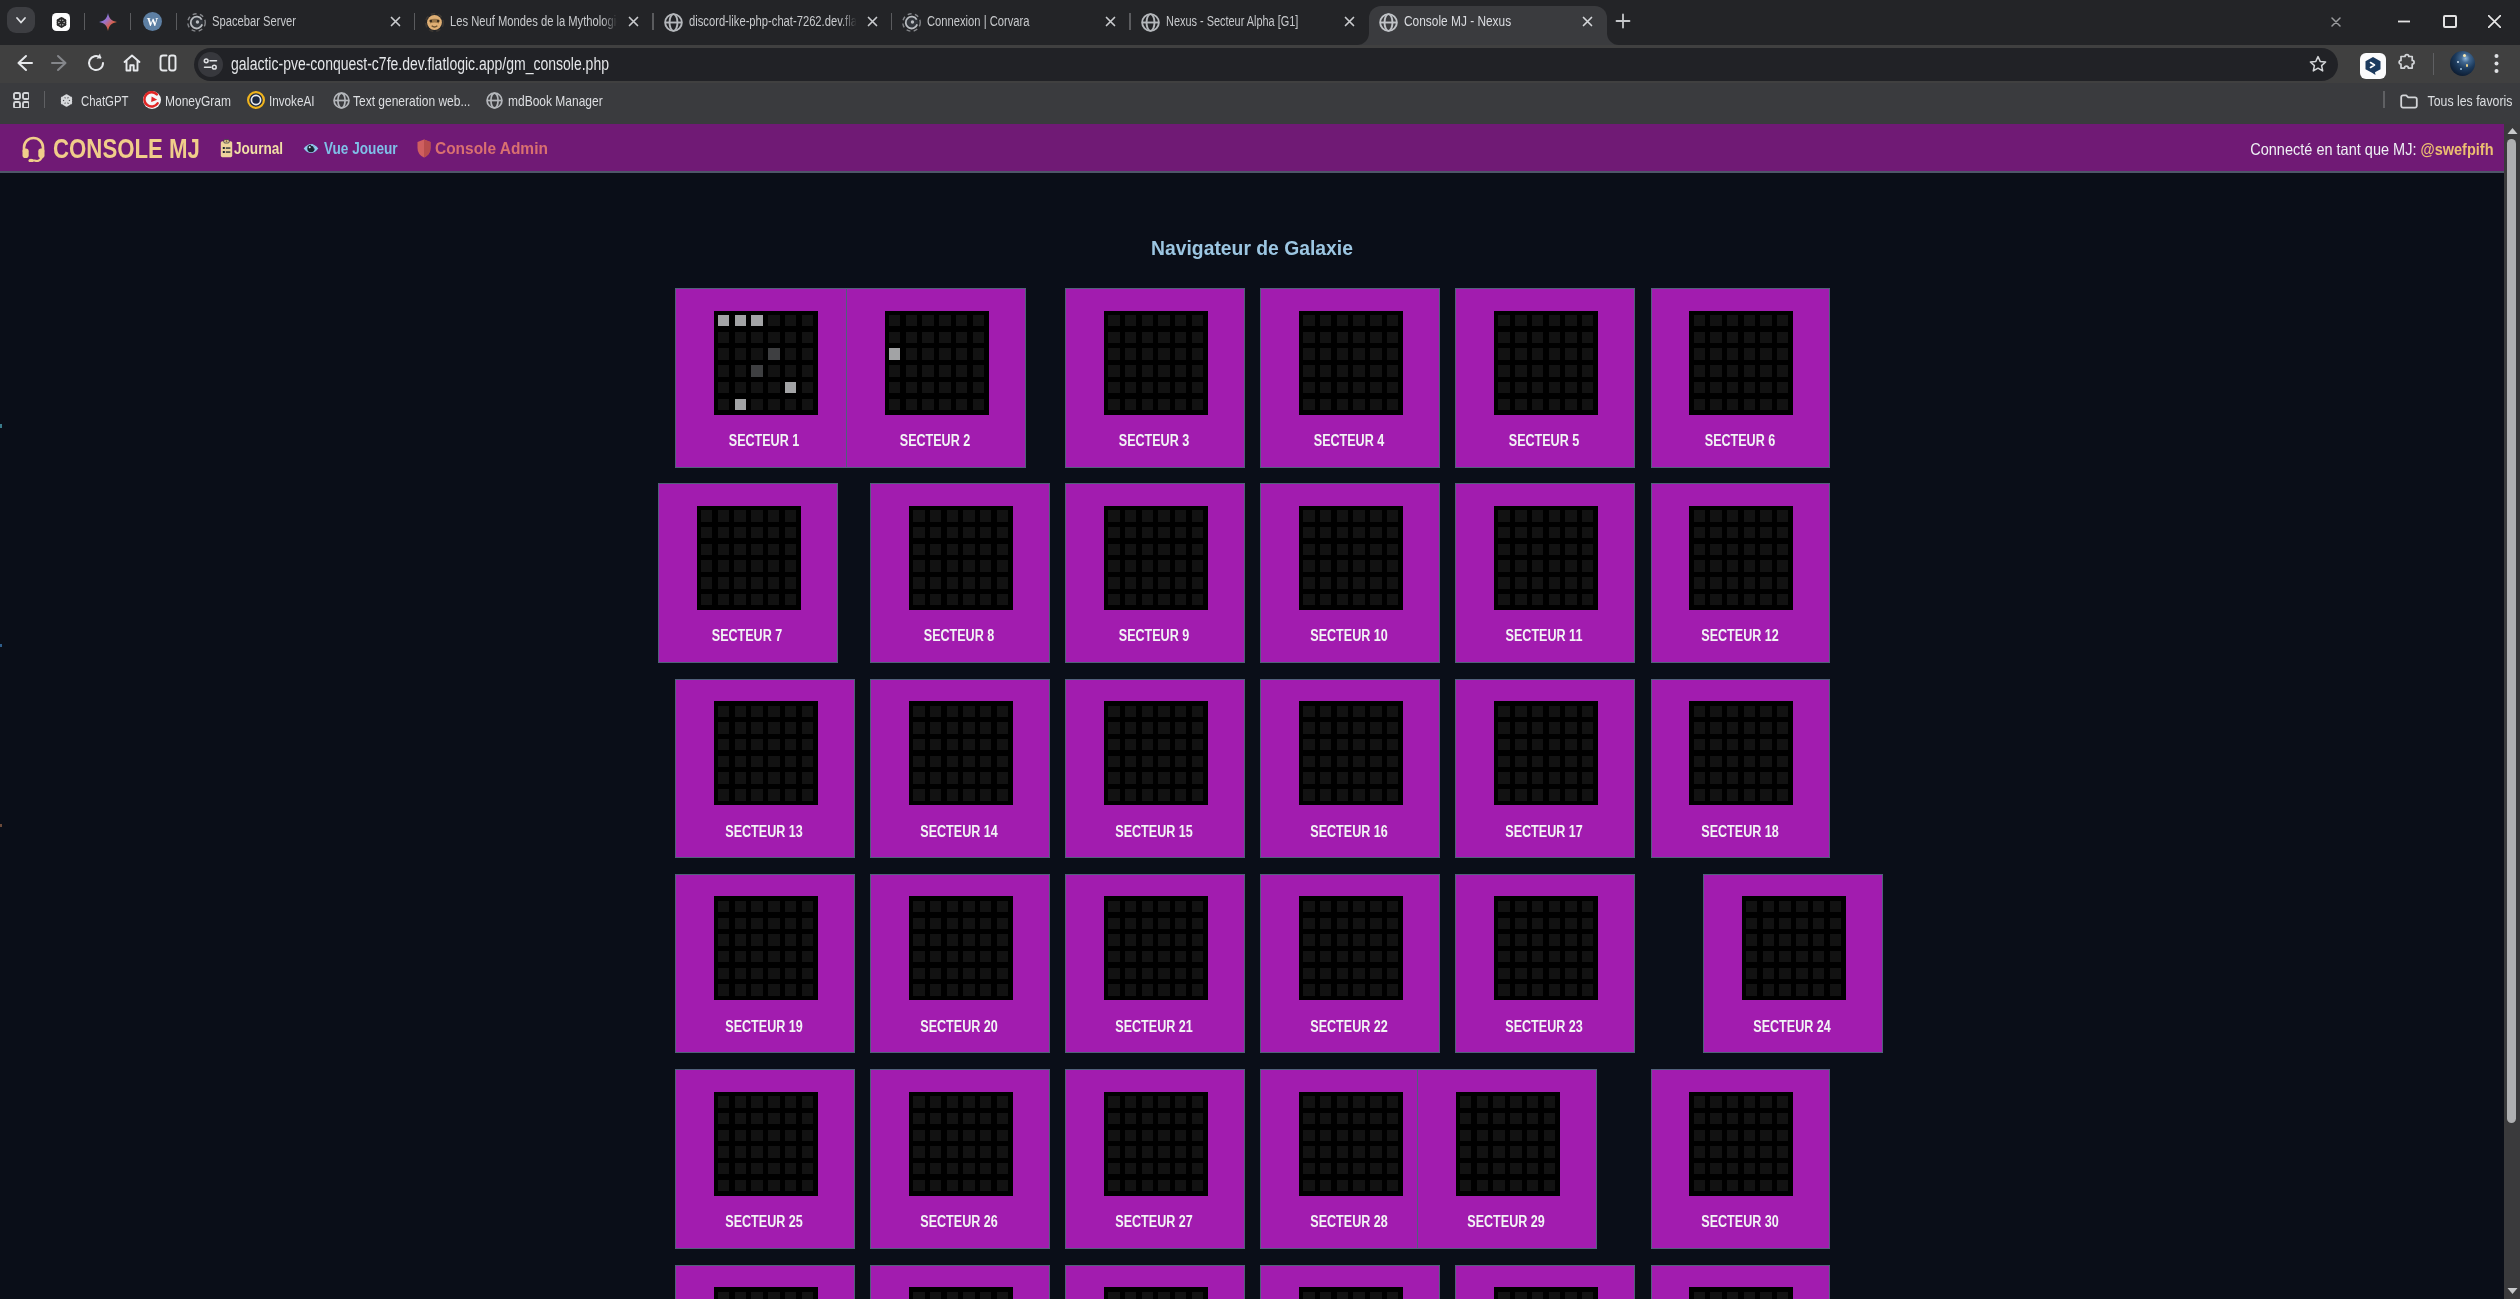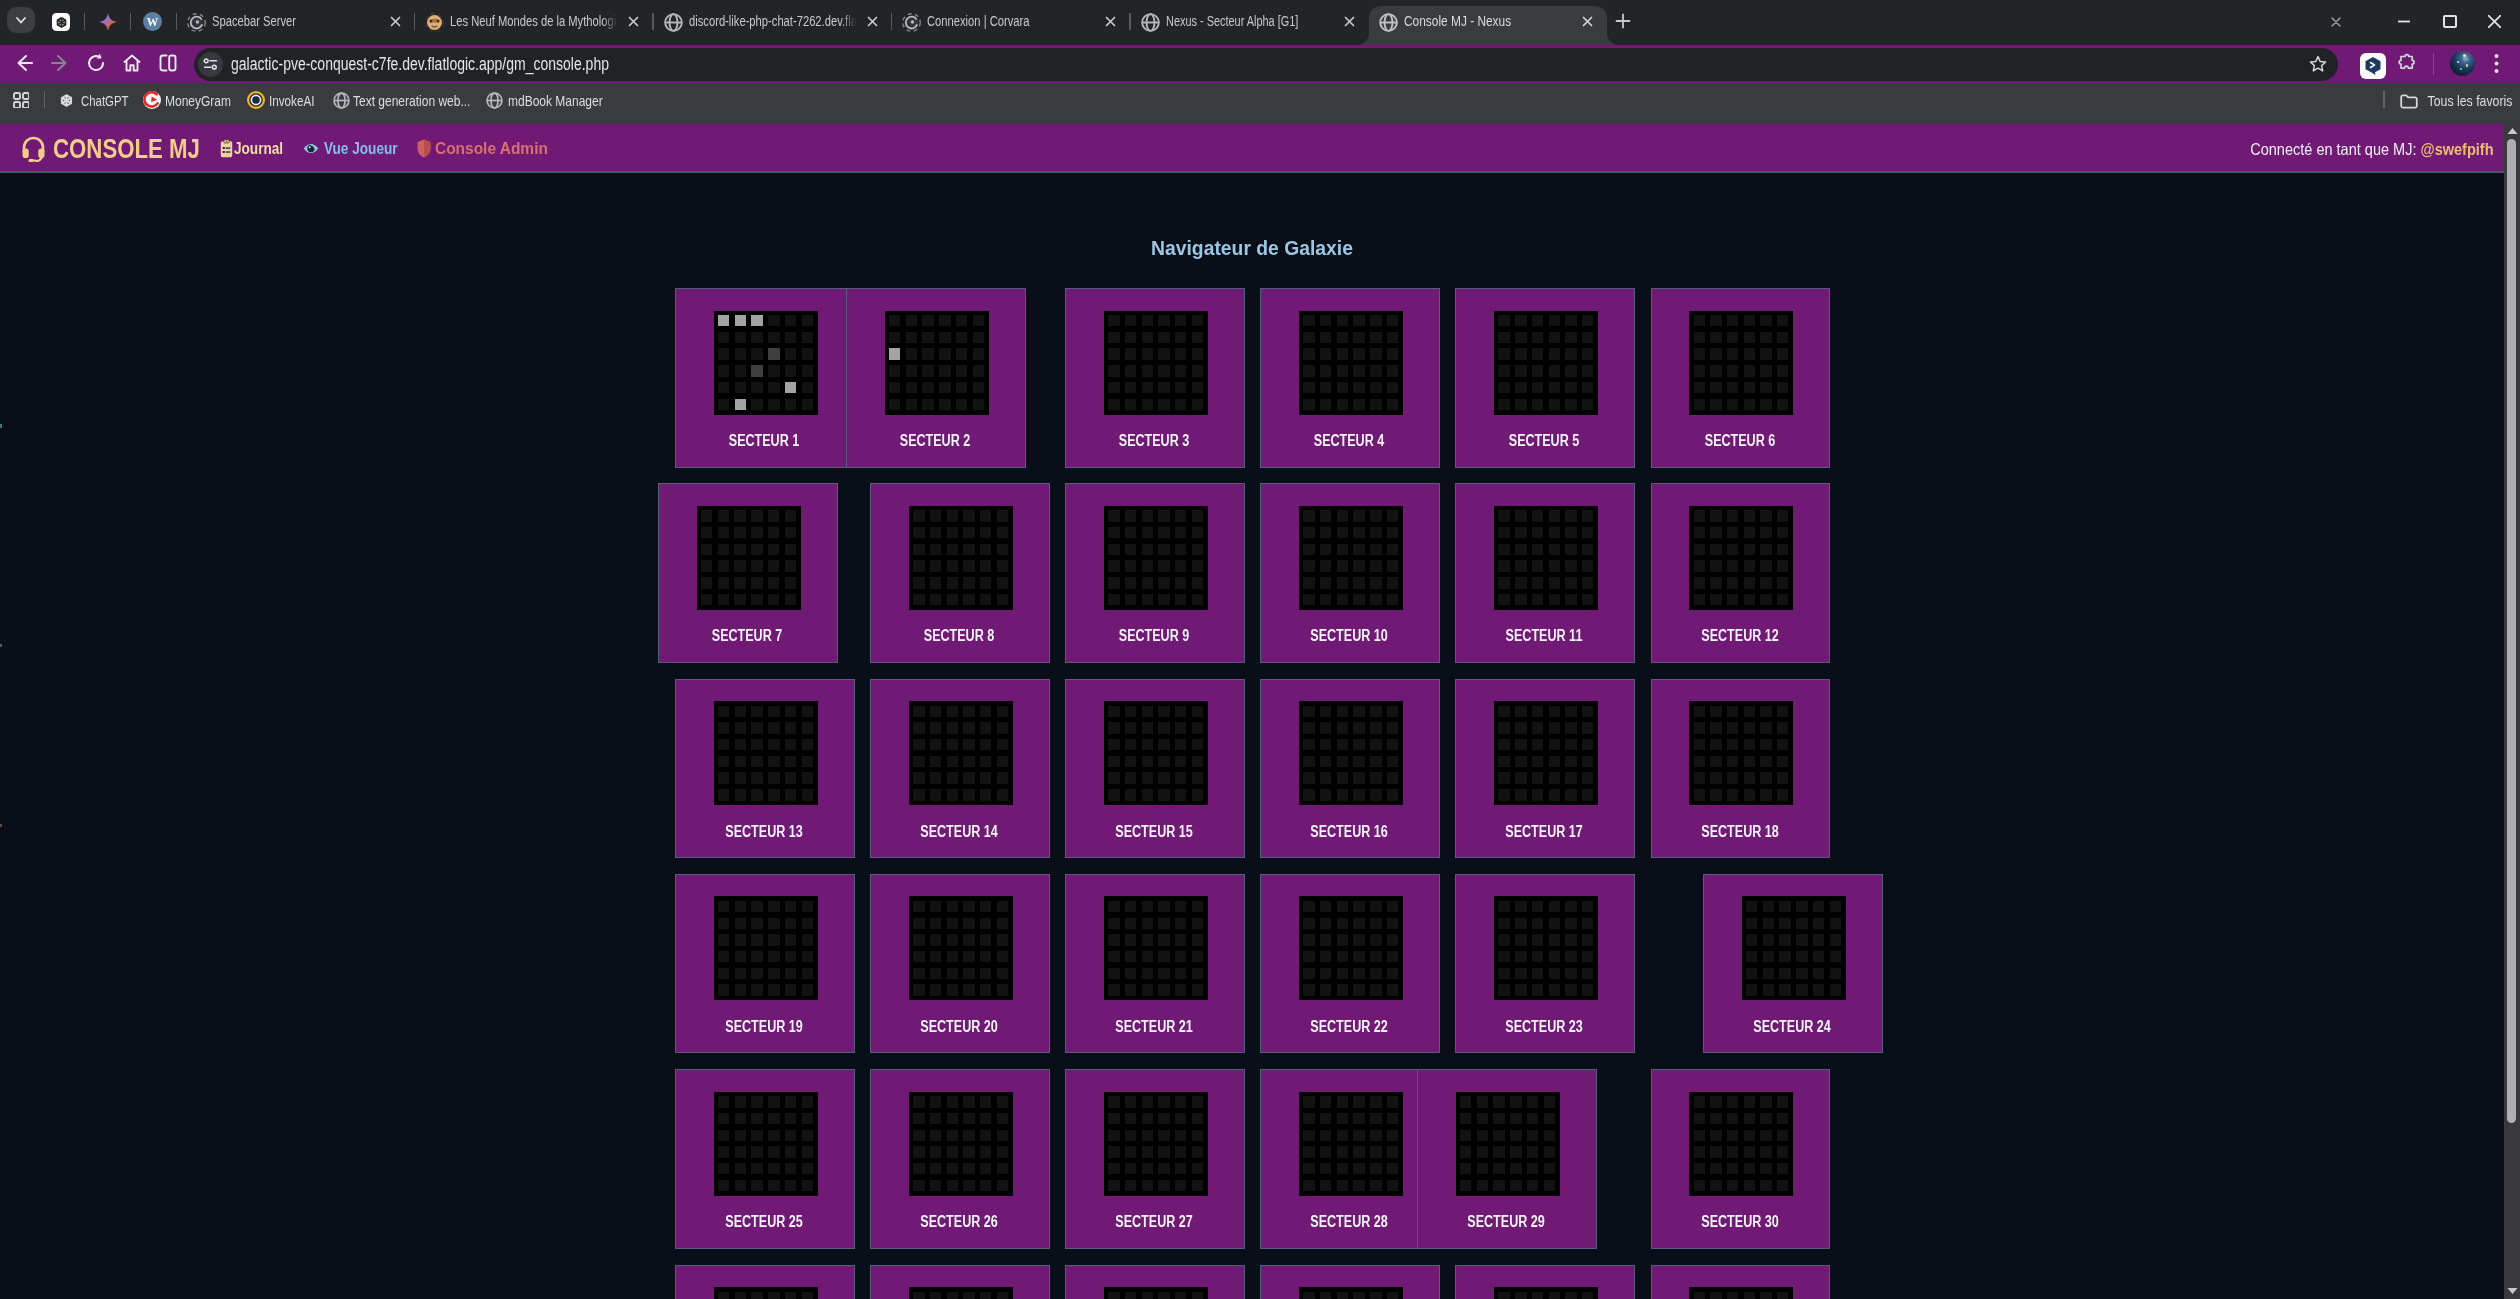--- a/index.html
+++ b/index.html
@@ -1,23 +1,23 @@
 <!DOCTYPE html>
 <html><head><meta charset="utf-8"><title>Console MJ - Nexus</title><style>
 *{margin:0;padding:0;box-sizing:border-box}
 html,body{width:2520px;height:1299px;overflow:hidden;background:#0a0e18;font-family:"Liberation Sans",sans-serif}
 .a{position:absolute}
 .t{position:absolute;white-space:nowrap;transform-origin:0 50%;}
 .tr{position:absolute;white-space:nowrap;transform-origin:100% 50%;}
 .tabstrip{position:absolute;left:0;top:0;width:2520px;height:45px;background:#232427}
-.toolbar{position:absolute;left:0;top:45px;width:2520px;height:38px;background:#701a75}
+.toolbar{position:absolute;left:0;top:45px;width:2520px;height:38px;background:#404040}
 .bmbar{position:absolute;left:0;top:83px;width:2520px;height:41px;background:#3a3b3e}
 .page{position:absolute;left:0;top:124px;width:2504px;height:1175px;background:#0a0e18;overflow:hidden}
 .hdr{position:absolute;left:0;top:0;width:2504px;height:49px;background:#701a75;border-bottom:2px solid #4e5669}
-.card{position:absolute;width:179.5px;height:179.5px;background:#701a75;border:1.5px solid #51607a}
+.card{position:absolute;width:179.5px;height:179.5px;background:#a21caf;border:1.5px solid #51607a}
 .mmap{position:absolute;left:37.5px;top:21.5px;width:104px;height:104px;background:#000;display:grid;grid-template-columns:repeat(6,1fr);gap:5.3px;padding:4.6px}
 .mmap div{background:#121212}
 .mmap .L{background:#a2a3a5}
 .mmap .M{background:#3e3f41}
 .seclbl{position:absolute;left:0;top:143px;width:176px;text-align:center;color:#f2f3f5;font-weight:bold;font-size:16px;transform:scaleX(.785)}
 .sep{position:absolute;width:1.5px;background:#5a5b5e}
 .scroll{position:absolute;left:2504px;top:124px;width:16px;height:1175px;background:#3a3a3c}
 .thumb{position:absolute;left:2.5px;top:15px;width:9.5px;height:984px;background:#aeafb1;border-radius:5px}
 </style></head><body>
 <div class="tabstrip">

